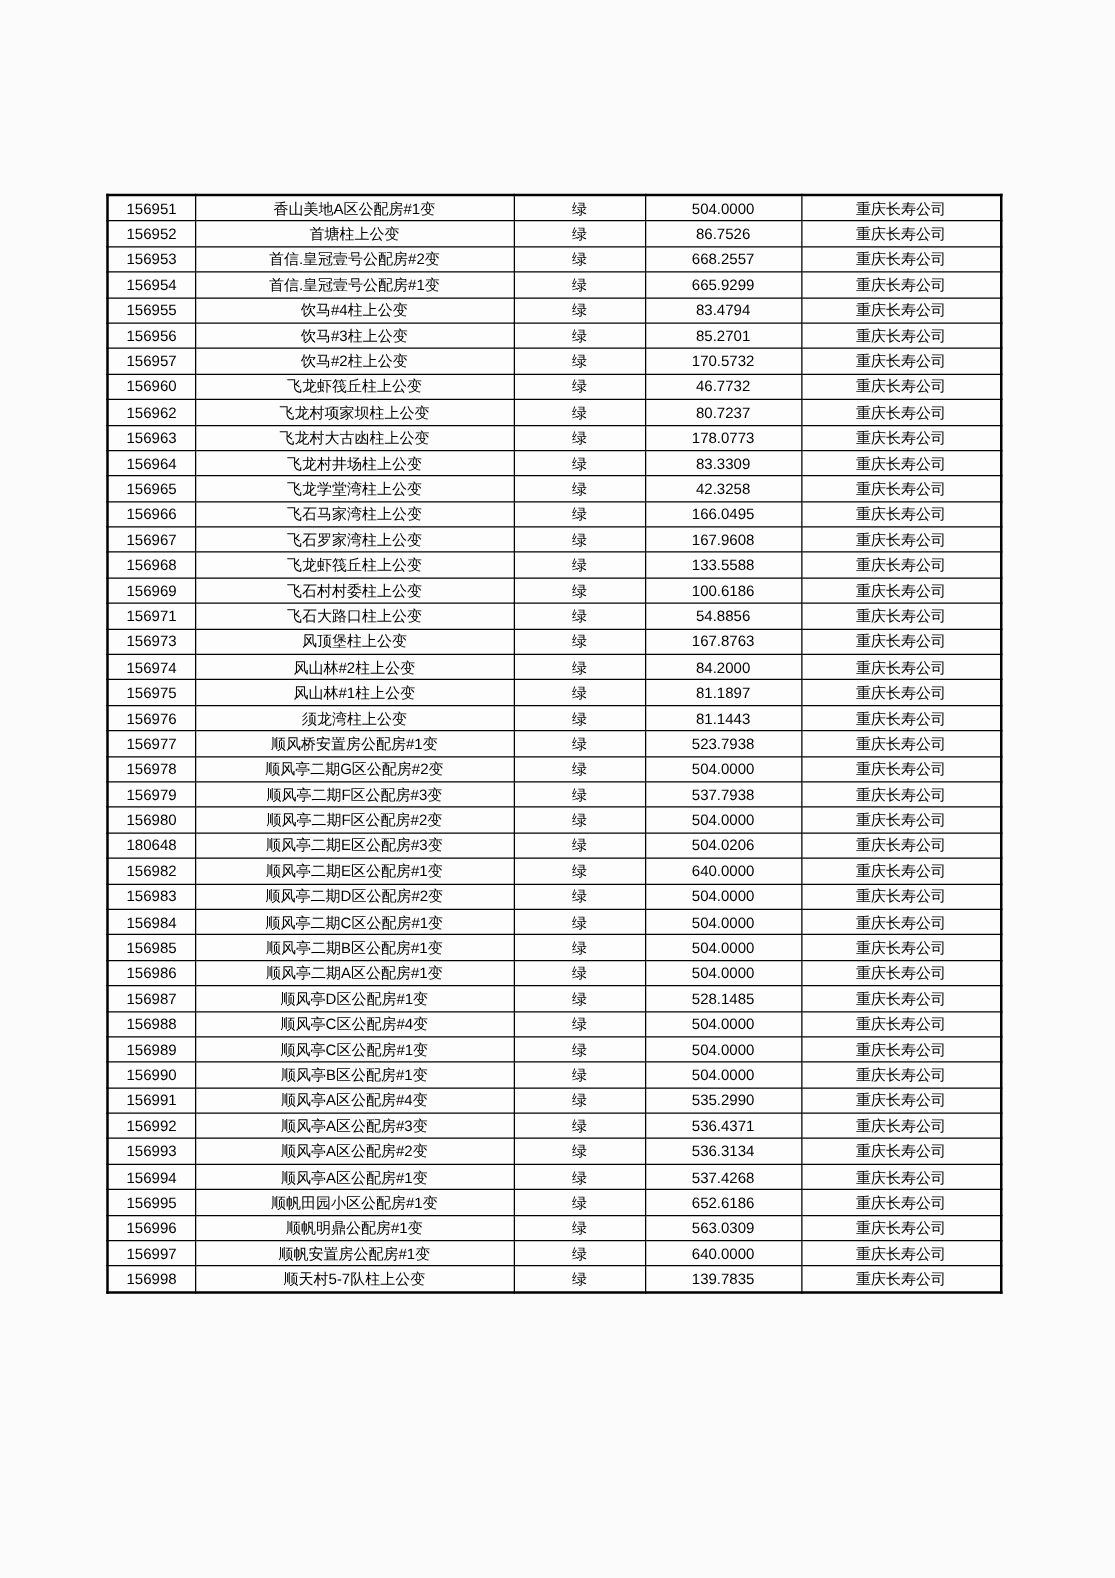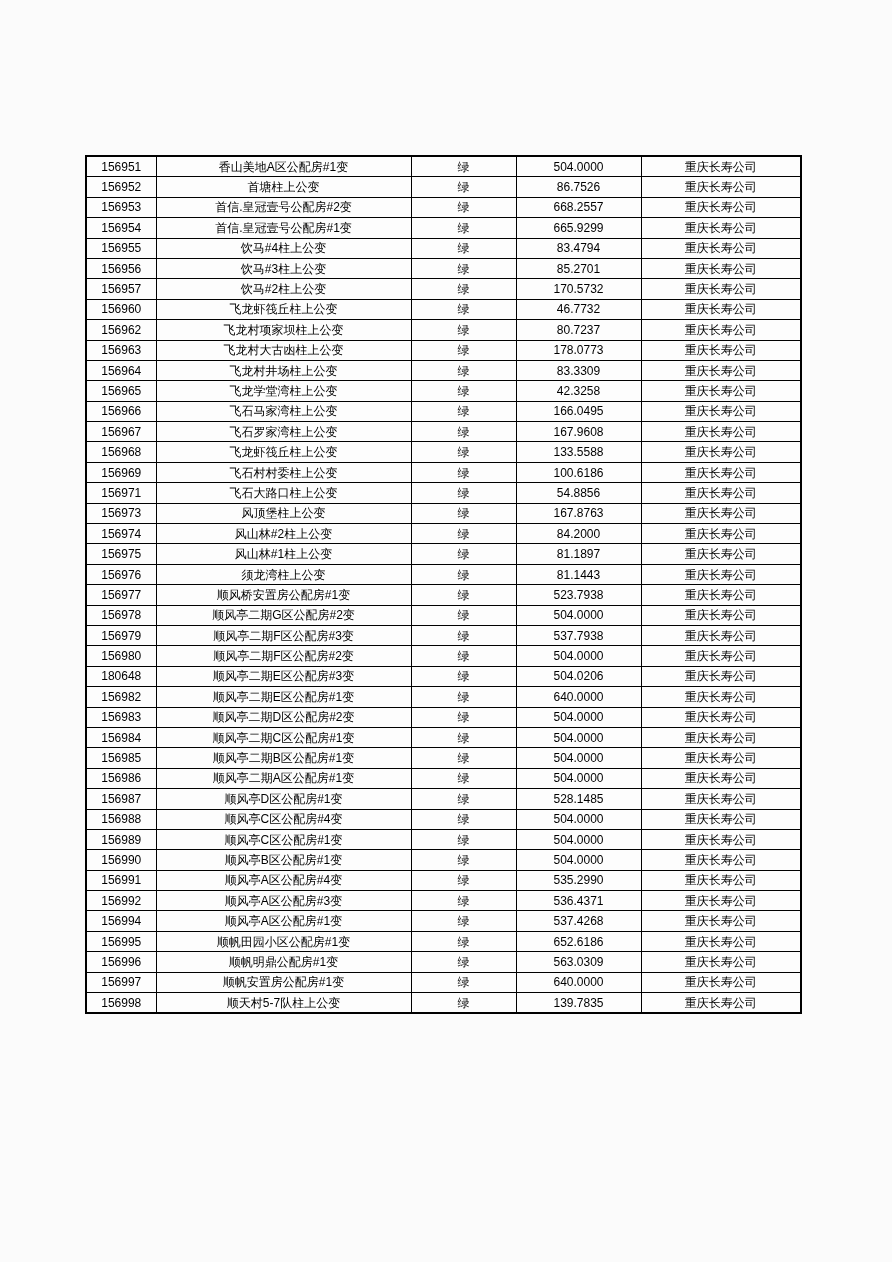--- a/index.html
+++ b/index.html
@@ -310,20 +310,27 @@
           <td>重庆长寿公司</td>
         </tr>
         <tr>
           <td>156992</td>
           <td>顺风亭A区公配房#3变</td>
           <td>绿</td>
           <td>536.4371</td>
           <td>重庆长寿公司</td>
         </tr>
         <tr>
+          <td>156993</td>
+          <td>顺风亭A区公配房#2变</td>
+          <td>绿</td>
+          <td>536.3134</td>
+          <td>重庆长寿公司</td>
+        </tr>
+        <tr>
           <td>156994</td>
           <td>顺风亭A区公配房#1变</td>
           <td>绿</td>
           <td>537.4268</td>
           <td>重庆长寿公司</td>
         </tr>
         <tr>
           <td>156995</td>
           <td>顺帆田园小区公配房#1变</td>
           <td>绿</td>

